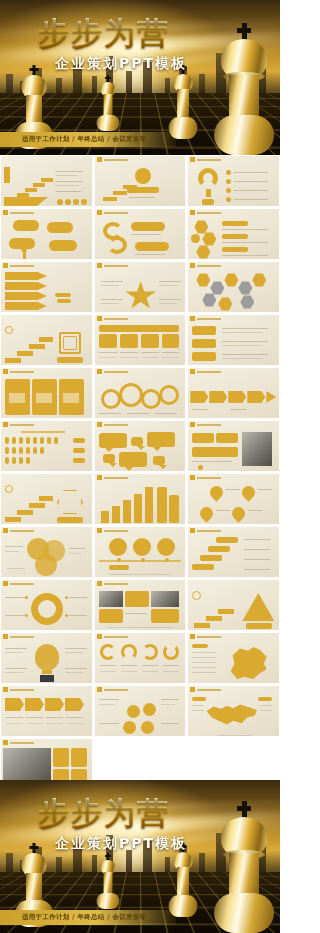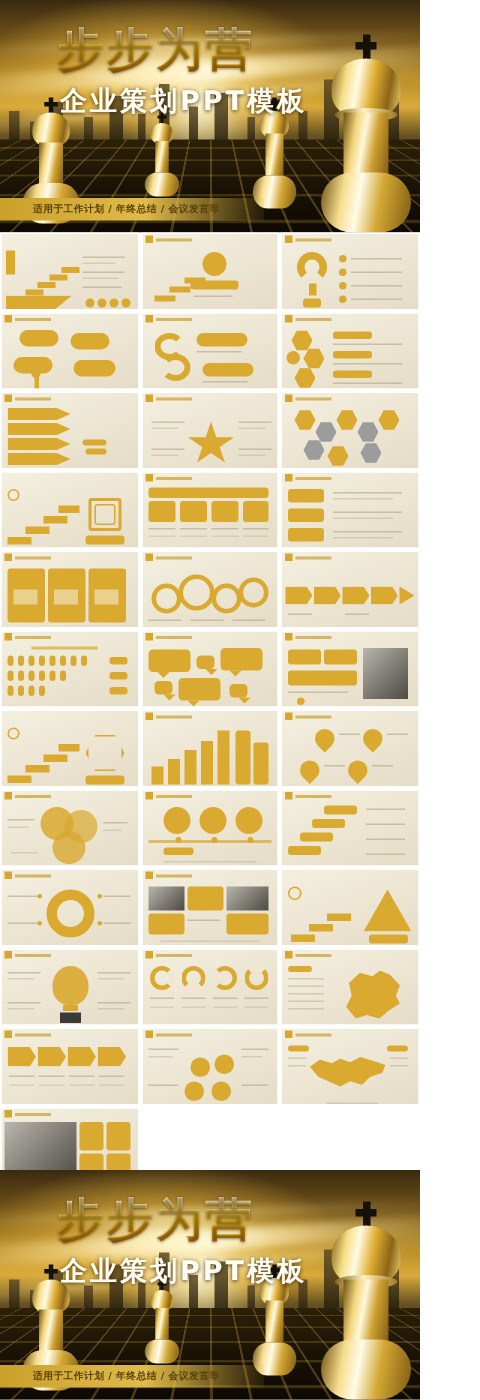--- a/index.html
+++ b/index.html
@@ -77,21 +77,21 @@
   .pawnC .base { bottom:0; width:29px; height:22px; }
   .pawnC .cross { top:0; width:7px; height:10px; }
   .pawnC .cross::before { left:2px; top:0; width:3px; height:10px; }
   .pawnC .cross::after { left:0; top:2px; width:7px; height:3px; }
 
   .b-title { position:absolute; left:38px; top:18px; font-size:31px; font-weight:bold;
     letter-spacing:2px; color:#f6c92b; line-height:1;
     background:linear-gradient(180deg,#fff6c0 8%,#f3c522 46%,#c8860e 96%);
     -webkit-background-clip:text; background-clip:text; -webkit-text-fill-color:transparent;
     text-shadow:0 1px 2px rgba(60,32,0,.55); }
-  .b-sub { position:absolute; left:40px; top:55px; font-size:18px; letter-spacing:2px;
+  .b-sub { position:absolute; left:55px; top:55px; font-size:14px; letter-spacing:2px;
     color:#fffdf2; font-weight:bold; text-shadow:0 1px 3px rgba(40,22,0,.85); }
   .b-strip { position:absolute; left:0; bottom:8px; width:176px; height:15px;
     background:linear-gradient(90deg,#caa02a 0%,#e0bb4a 55%,rgba(200,158,40,.1) 100%);
     display:flex; align-items:center; }
   .b-strip span { font-size:6.5px; color:#5a4208; padding-left:22px; letter-spacing:.3px;
     white-space:nowrap; font-weight:bold; }
 
   
   .grid { position:absolute; left:0; top:155px; width:280px; height:625px;
     display:grid; grid-template-columns:repeat(3,1fr); grid-auto-rows:52px;

